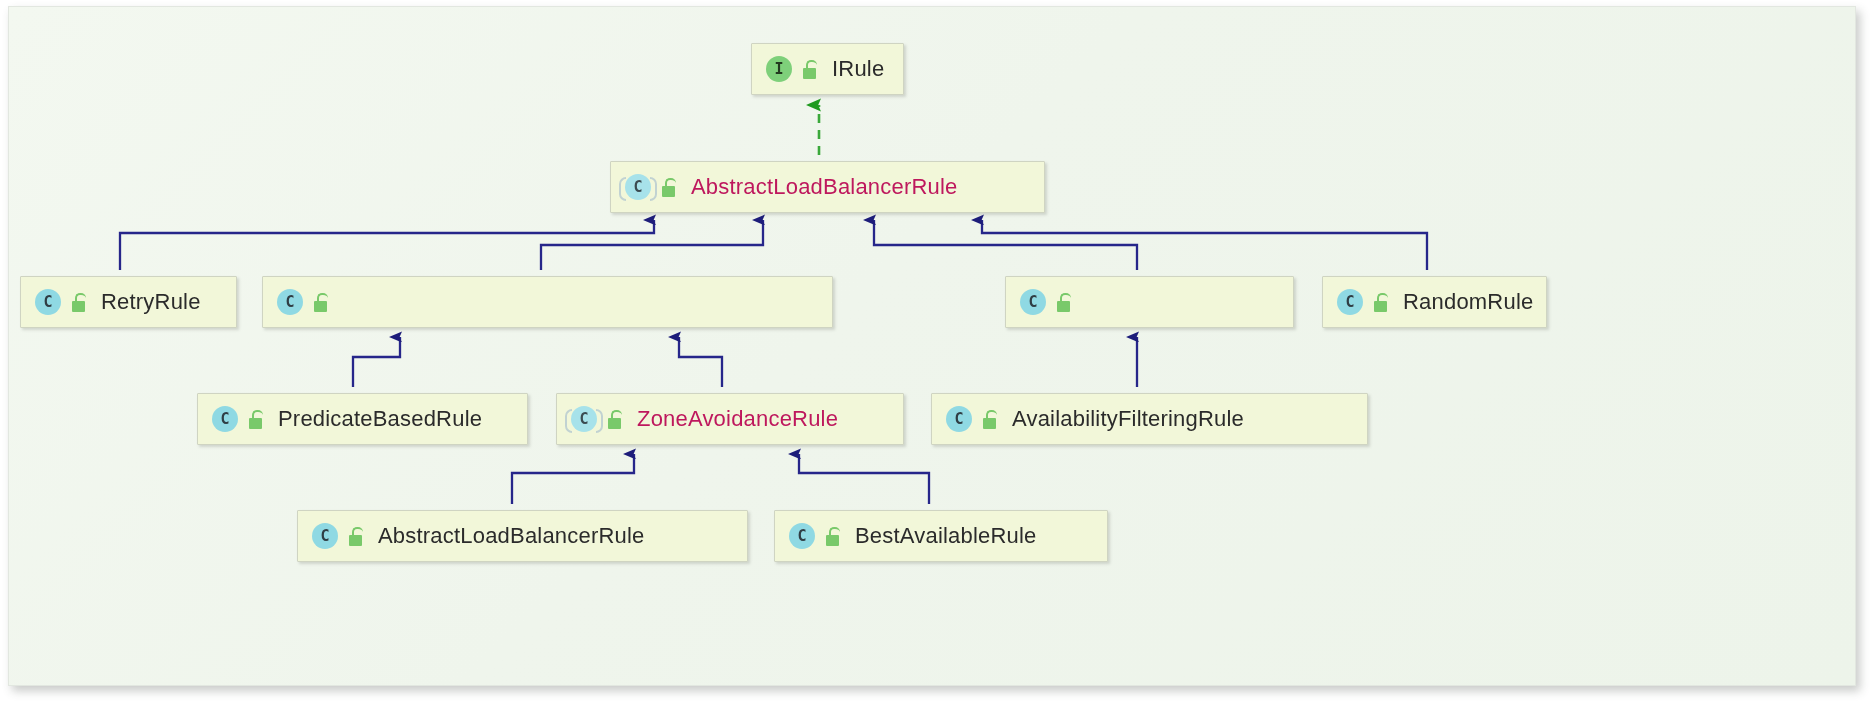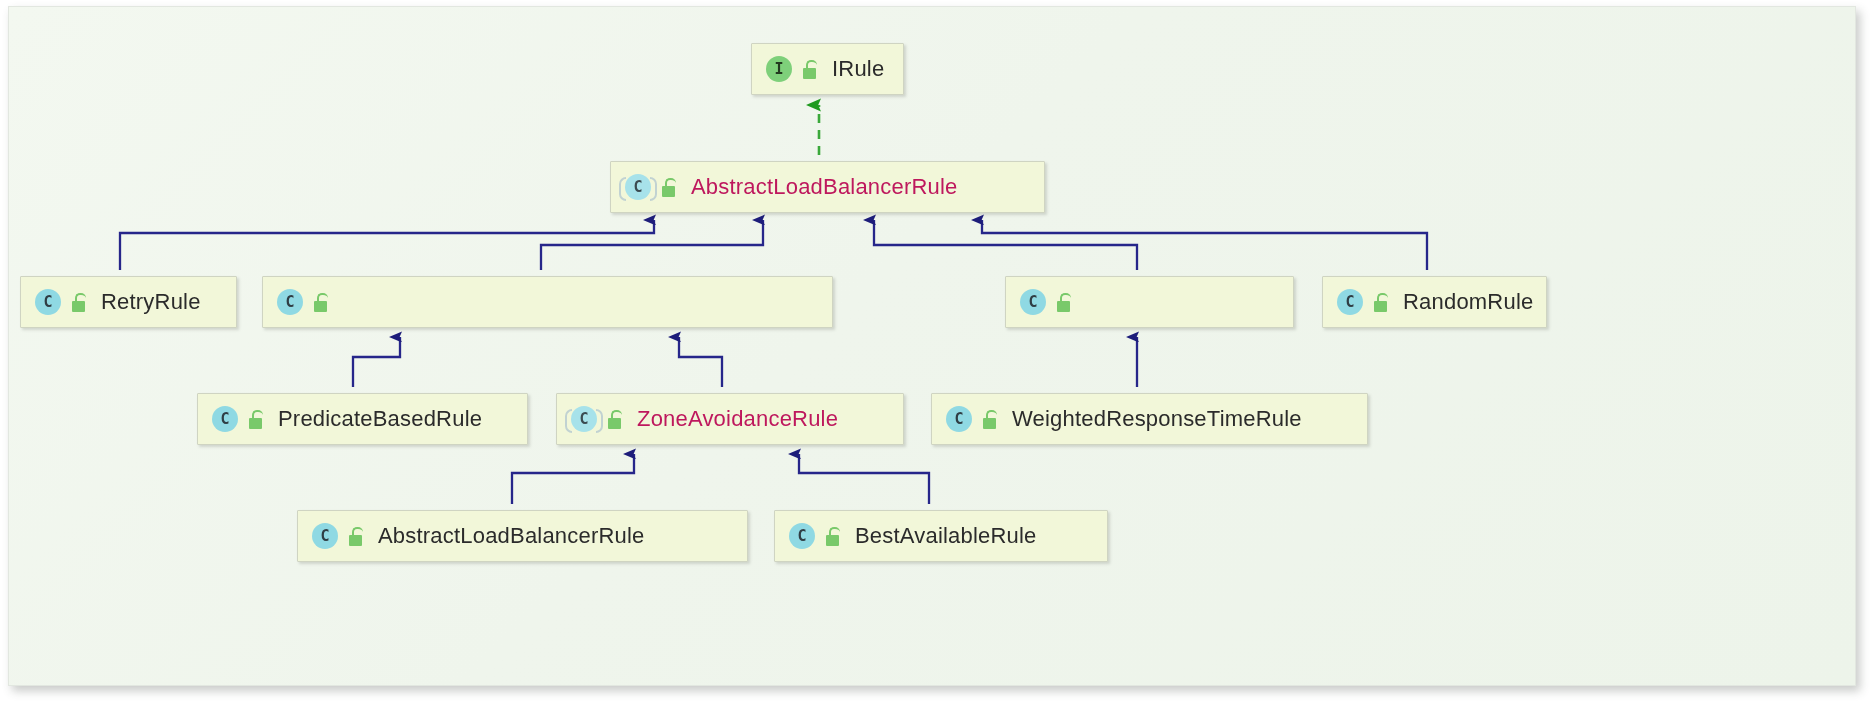--- a/index.html
+++ b/index.html
@@ -249,21 +249,21 @@
       </span>
       <span class="node-label">ZoneAvoidanceRule</span>
     </div>
 
     <div class="node" style="left:922px; top:386px; width:437px;">
       <span class="marker cls">C</span>
       <span class="lock">
         <span class="shackle"></span>
           <span class="body"></span>
       </span>
-      <span class="node-label">WeightedResponseTimeRule</span>
+      <span class="node-label">AvailabilityFilteringRule</span>
     </div>
 
     <div class="node" style="left:288px; top:503px; width:451px;">
       <span class="marker cls">C</span>
       <span class="lock">
         <span class="shackle"></span>
           <span class="body"></span>
       </span>
       <span class="node-label">AbstractLoadBalancerRule</span>
     </div>

